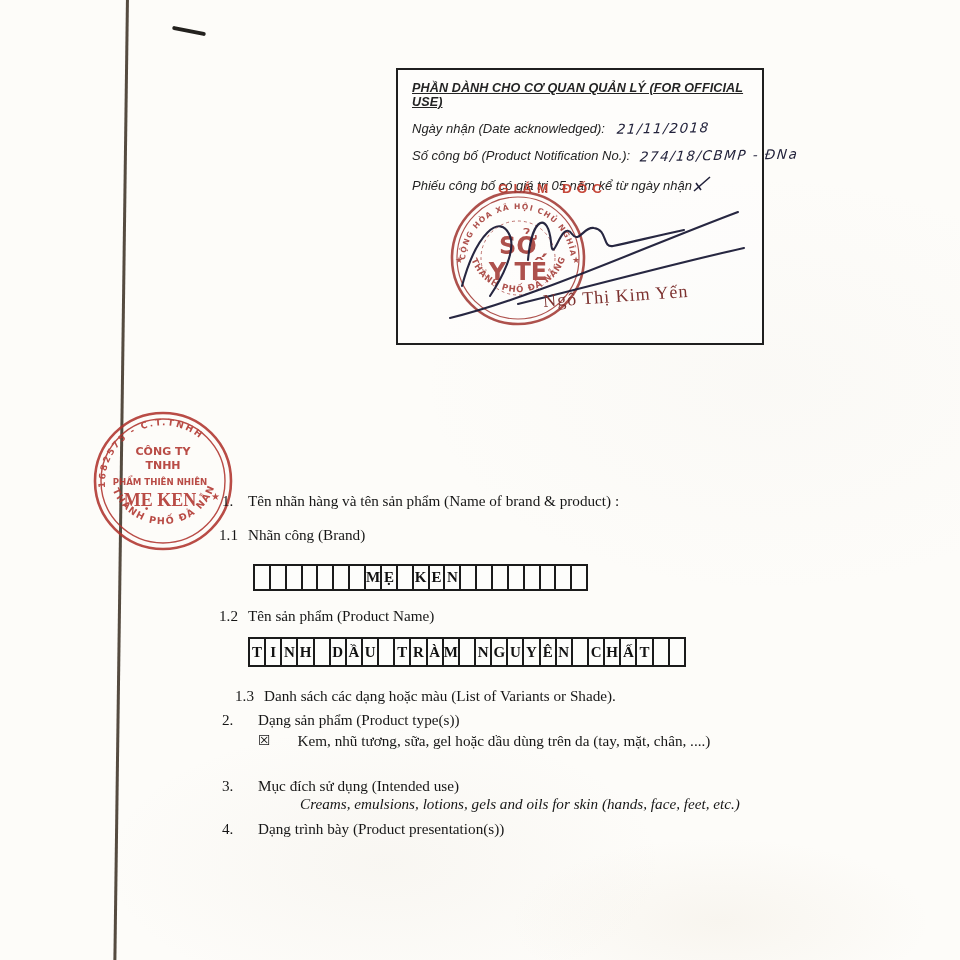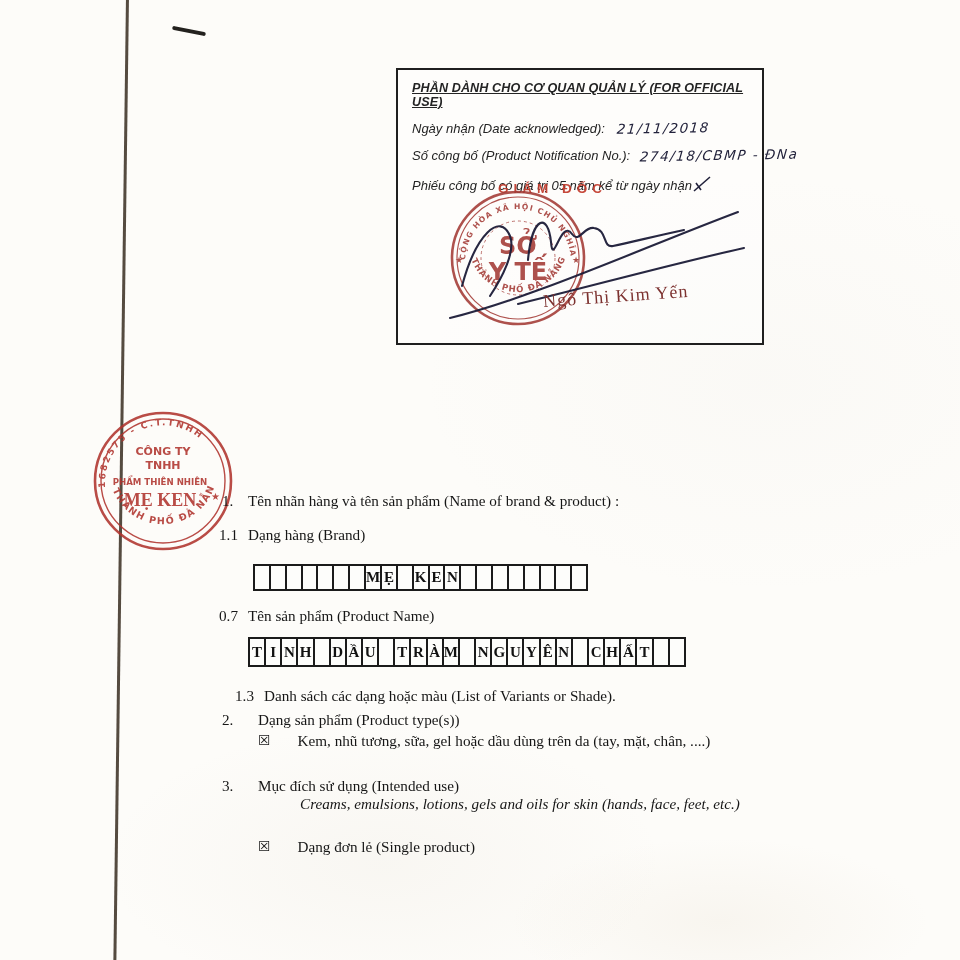--- a/index.html
+++ b/index.html
@@ -140,21 +140,21 @@
     <text x="70" y="98" text-anchor="middle" font-family="Liberation Serif, serif" font-size="18" font-weight="bold" fill="#b0342e">MẸ KEN</text>
     <text x="121" y="92" font-size="10" fill="#b0342e">★</text>
   </svg>
 
 
   <div class="line" style="left:222px; top:492px;">
     <span class="num num-sub">1.</span><span>Tên nhãn hàng và tên sản phẩm (Name of brand &amp; product) :</span>
   </div>
 
   <div class="line" style="left:219px; top:526px;">
-    <span class="num" style="width:29px;">1.1</span><span>Dạng hàng (Brand)</span>
+    <span class="num" style="width:29px;">1.1</span><span>Nhãn công (Brand)</span>
   </div>
 
   <div class="lgrid" style="left:253px; top:564px; width:335px; height:27px;">
       <div class="cell"></div>
       <div class="cell"></div>
       <div class="cell"></div>
       <div class="cell"></div>
       <div class="cell"></div>
       <div class="cell"></div>
       <div class="cell"></div>
@@ -168,21 +168,21 @@
       <div class="cell"></div>
       <div class="cell"></div>
       <div class="cell"></div>
       <div class="cell"></div>
       <div class="cell"></div>
       <div class="cell"></div>
       <div class="cell"></div>
     </div>
 
   <div class="line" style="left:219px; top:607px;">
-    <span class="num" style="width:29px;">0.7</span><span>Tên sản phẩm (Product Name)</span>
+    <span class="num" style="width:29px;">1.2</span><span>Tên sản phẩm (Product Name)</span>
   </div>
 
   <div class="lgrid" style="left:248px; top:637px; width:438px; height:30px;">
       <div class="cell">T</div>
       <div class="cell">I</div>
       <div class="cell">N</div>
       <div class="cell">H</div>
       <div class="cell"></div>
       <div class="cell">D</div>
       <div class="cell">Ầ</div>
@@ -217,17 +217,17 @@
   </div>
   <div class="line" style="left:258px; top:732px;">
     <span class="chk">☒</span><span class="opt-text">Kem, nhũ tương, sữa, gel hoặc dầu dùng trên da (tay, mặt, chân, ....)</span>
   </div>
   <div class="line italic" style="left:300px; top:795px;">Creams, emulsions, lotions, gels and oils for skin (hands, face, feet, etc.)</div>
 
   <div class="line" style="left:222px; top:777px;">
     <span class="num num-main">3.</span><span>Mục đích sử dụng (Intended use)</span>
   </div>
 
-  <div class="line" style="left:258px; top:838px;">
-    <span class="chk">☒</span><span class="opt-text">Dạng đơn lẻ  (Single product)</span>
+  <div class="line" style="left:222px; top:820px;">
+    <span class="num num-main">4.</span><span>Dạng trình bày (Product presentation(s))</span>
   </div>
 
 </div>
 
 </body></html>

